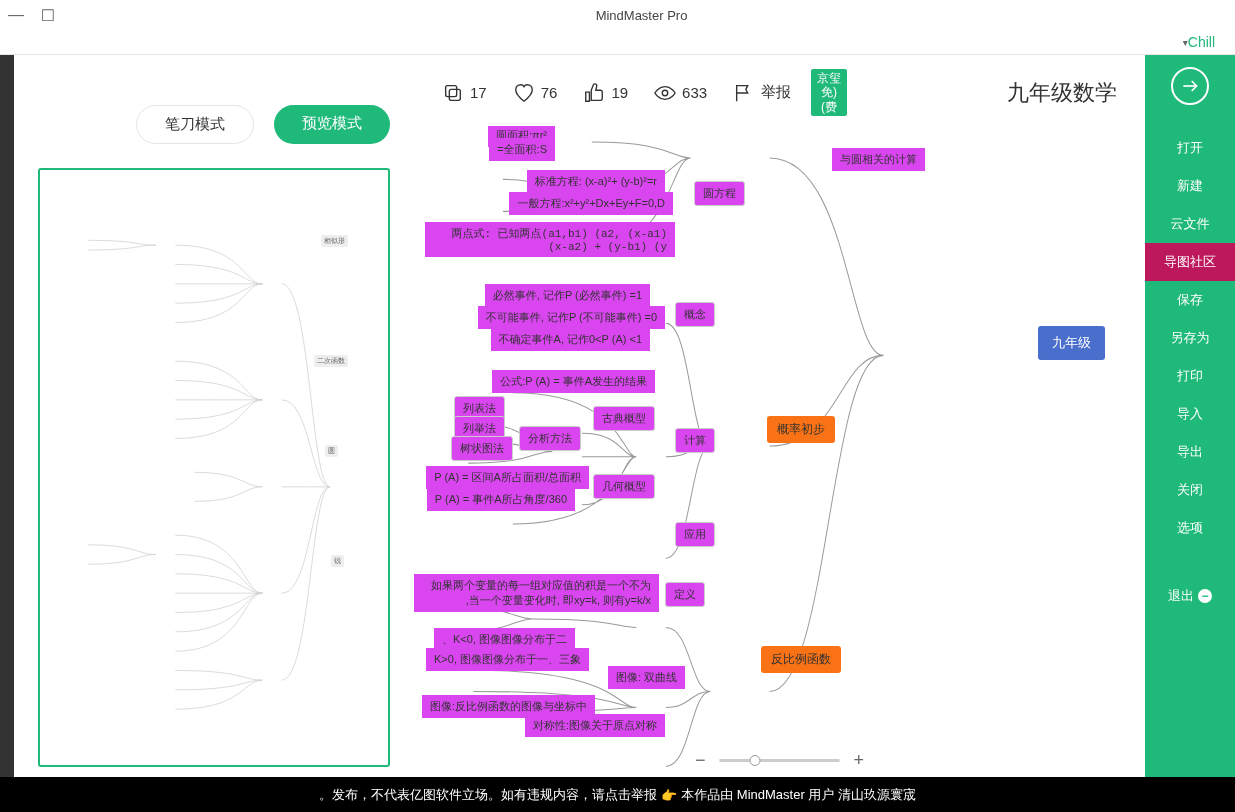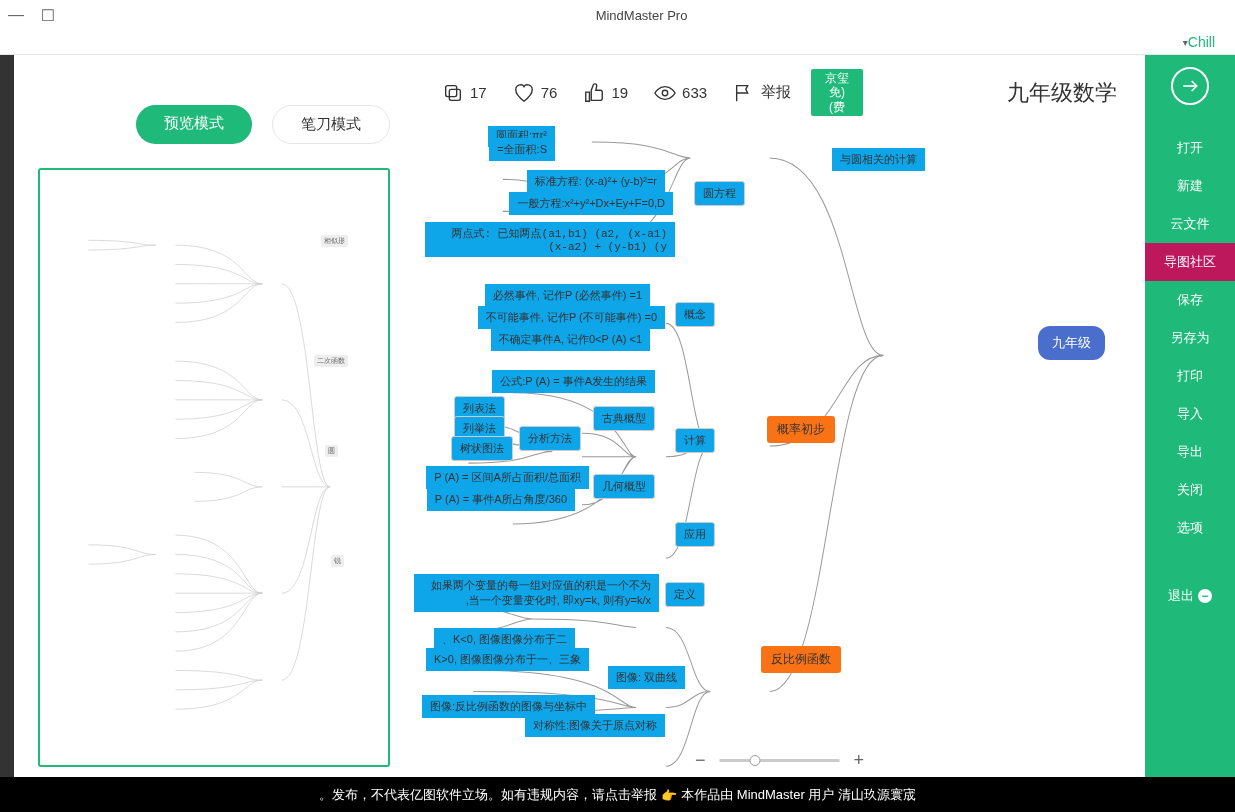--- a/index.html
+++ b/index.html
@@ -18,29 +18,29 @@
 .side-item { width: 100%; padding: 10px 0; text-align: center; font-size: 13px; cursor: pointer; }
 .side-item.active { background: #be185d; }
 .side-exit { margin-top: 30px; display: flex; align-items: center; justify-content: center; gap: 4px; width: 100%; padding: 10px 0; font-size: 13px; cursor: pointer; }
 .minus-circ { width: 14px; height: 14px; border-radius: 50%; background: #fff; color: #1fb97a; display: flex; align-items: center; justify-content: center; font-size: 12px; font-weight: bold; }
 
 .content { flex: 1; display: flex; direction: rtl; }
 .main-pane { flex: 1; display: flex; flex-direction: column; background: #fff; position: relative; }
 .header-bar { display: flex; align-items: center; padding: 14px 28px 10px; gap: 20px; direction: rtl; }
 .doc-title { font-size: 22px; color: #333; font-weight: 400; flex-shrink: 0; }
 .spacer { flex: 1; }
-.badge { background: #1fb97a; color: #fff; font-size: 12px; padding: 2px 14px; border-radius: 2px; line-height: 1.2; text-align: center; white-space: pre; }
+.badge { background: #1fb97a; color: #fff; font-size: 12px; padding: 2px 6px; border-radius: 2px; line-height: 1.2; text-align: center; white-space: pre; }
 .stats { display: flex; gap: 26px; align-items: center; direction: ltr; }
 .stat { display: flex; align-items: center; gap: 6px; color: #333; font-size: 15px; }
 .stat svg { width: 22px; height: 22px; stroke: #333; fill: none; stroke-width: 1.5; }
 
 .mindmap-area { flex: 1; background: #fff; border: none; position: relative; overflow: hidden; margin: 0 0 0 0; }
 .mindmap-svg { position: absolute; top: 0; left: 0; width: 100%; height: 100%; }
-.mm-node { position: absolute; background: #0ea5e9; font-size: 11px; color: #333; padding: 4px 8px; white-space: nowrap; }
-.mm-root { background: #4a6ecc; color: #fff; border-radius: 12px; padding: 8px 14px; font-size: 13px; }
+.mm-node { position: absolute; background: #d946ef; font-size: 11px; color: #333; padding: 4px 8px; white-space: nowrap; }
+.mm-root { background: #4a6ecc; color: #fff; border-radius: 3px; padding: 8px 14px; font-size: 13px; }
 .mm-branch { background: #f97316; border-radius: 3px; padding: 5px 10px; font-size: 12px; margin-left: 19px; }
 .mm-sub { border: 1px solid #ccc; border-radius: 3px; }
 .zoom-ctrl { position: absolute; bottom: 6px; left: 50%; transform: translateX(-50%); display: flex; align-items: center; gap: 8px; direction: ltr; }
 .zoom-track { width: 120px; height: 3px; background: #ccc; position: relative; }
 .zoom-thumb { position: absolute; top: -4px; left: 30px; width: 11px; height: 11px; background: #fff; border: 1px solid #999; border-radius: 50%; }
 .zoom-btn { font-size: 18px; color: #666; cursor: pointer; padding: 0 6px; }
 
 .right-pane { width: 400px; background: #fff; display: flex; flex-direction: column; padding: 10px 24px 0; direction: ltr; }
 .mode-row { display: flex; gap: 20px; justify-content: flex-end; margin: 40px 0 24px; }
 .mode-pill { padding: 9px 28px; border-radius: 22px; font-size: 15px; cursor: pointer; }
@@ -211,22 +211,22 @@
 
     <div class="right-pane" style="position:relative;">
       <svg class="icon-cut" width="22" height="22" viewBox="0 0 24 24" fill="none" stroke="#333" stroke-width="1.5">
           <circle cx="6" cy="6" r="3"></circle>
           <circle cx="6" cy="18" r="3"></circle>
           <line x1="20" y1="4" x2="8.12" y2="15.88"></line>
           <line x1="14.47" y1="14.48" x2="20" y2="20"></line>
           <line x1="8.12" y1="8.12" x2="12" y2="12"></line>
         </svg>
       <div class="mode-row">
+        <div class="mode-pill mode-draft">笔刀模式</div>
         <div class="mode-pill mode-preview">预览模式</div>
-        <div class="mode-pill mode-draft">笔刀模式</div>
       </div>
       <div class="thumb-box">
         <svg class="thumb-img" viewBox="0 0 360 520">
           <g stroke="#bbb" stroke-width="0.8" fill="none">
             <path d="M300 280 C280 280 280 70 250 70 M300 280 C280 280 280 190 250 190 M300 280 C280 280 280 280 250 280 M300 280 C280 280 280 390 250 390 M300 280 C280 280 280 480 250 480"></path>
             <path d="M230 70 C210 70 210 30 140 30 M230 70 C210 70 210 50 140 50 M230 70 C210 70 210 70 140 70 M230 70 C210 70 210 90 140 90 M230 70 C210 70 210 110 140 110"></path>
             <path d="M230 190 C210 190 210 150 140 150 M230 190 C210 190 210 170 140 170 M230 190 C210 190 210 190 140 190 M230 190 C210 190 210 210 140 210 M230 190 C210 190 210 230 140 230"></path>
             <path d="M230 280 C210 280 210 265 160 265 M230 280 C210 280 210 295 160 295"></path>
             <path d="M230 390 C210 390 210 330 140 330 M230 390 C210 390 210 350 140 350 M230 390 C210 390 210 370 140 370 M230 390 C210 390 210 390 140 390 M230 390 C210 390 210 410 140 410 M230 390 C210 390 210 430 140 430 M230 390 C210 390 210 450 140 450"></path>
             <path d="M230 480 C210 480 210 470 140 470 M230 480 C210 480 210 490 140 490 M230 480 C210 480 210 510 140 510"></path>

